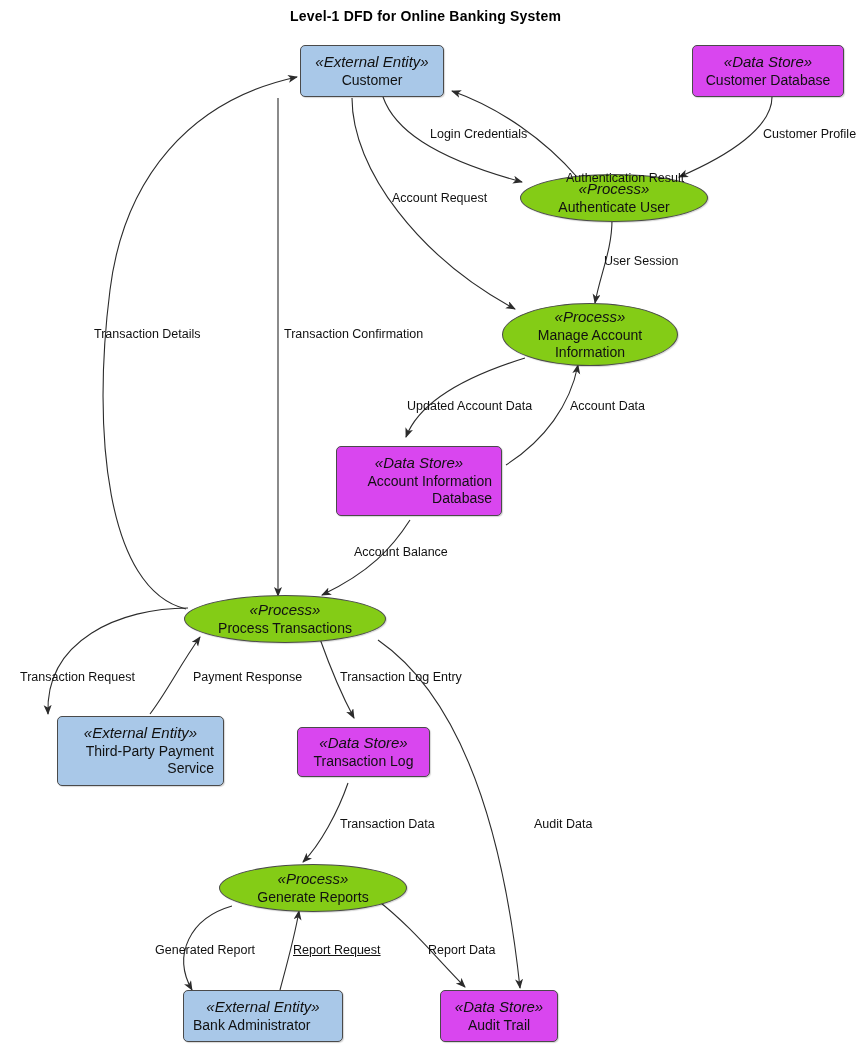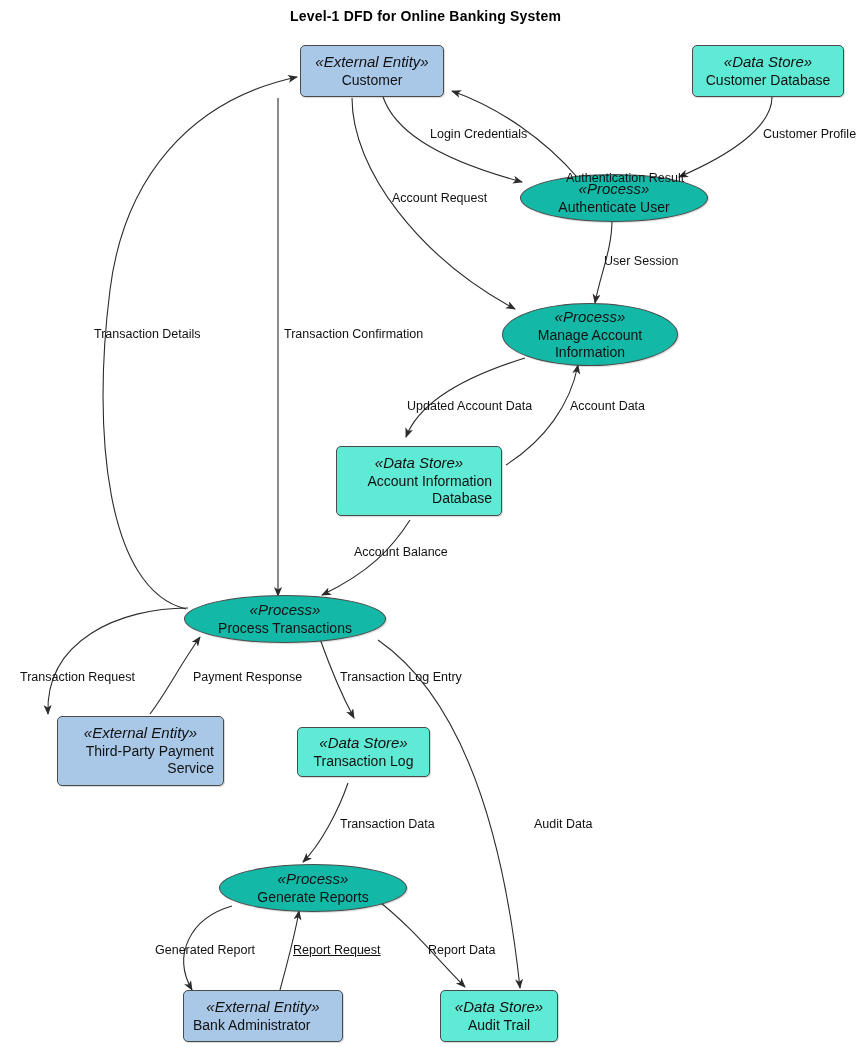--- a/index.html
+++ b/index.html
@@ -22,23 +22,23 @@
   .node{position:absolute;box-sizing:border-box;}
   .box{
     border:1px solid #4a4a4a;
     border-radius:5px;
     display:flex;flex-direction:column;
     justify-content:center;
     padding:5px 9px;
     box-shadow:1px 1px 1px rgba(0,0,0,.16);
   }
   .box.entity{background:#a9c8e8;}
-  .box.store{background:#5eead4;}
+  .box.store{background:#d946ef;}
   .ellipse{
-    background:#14b8a6;
+    background:#84cc16;
     border:1px solid #4a4a4a;
     border-radius:50%;
     display:flex;flex-direction:column;
     align-items:center;justify-content:center;
     box-shadow:1px 1px 1px rgba(0,0,0,.16);
   }
   .stereo{
     font-style:italic;
     font-size:15px;
     color:#111;

